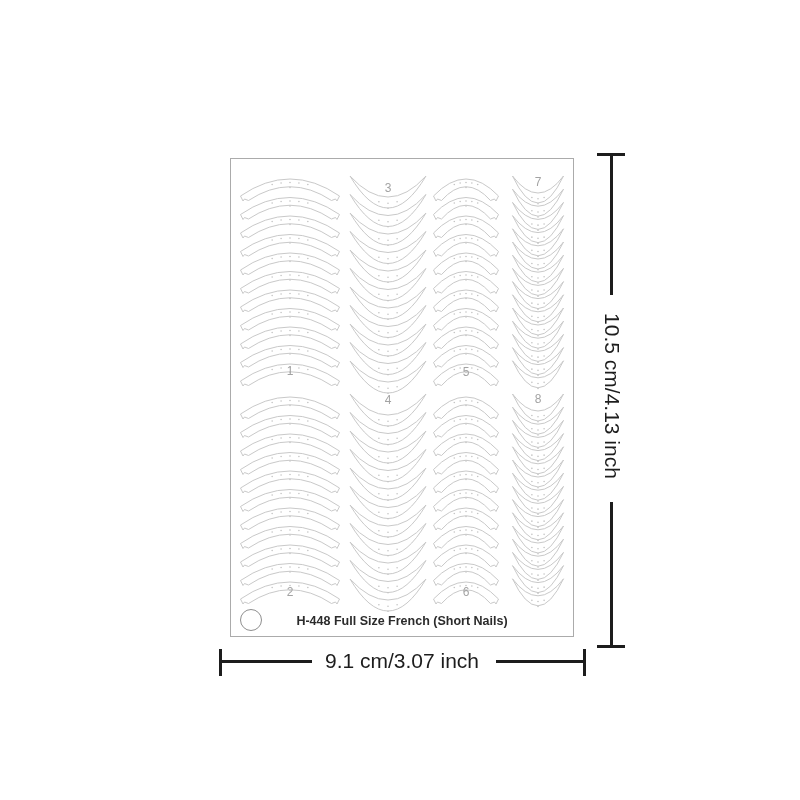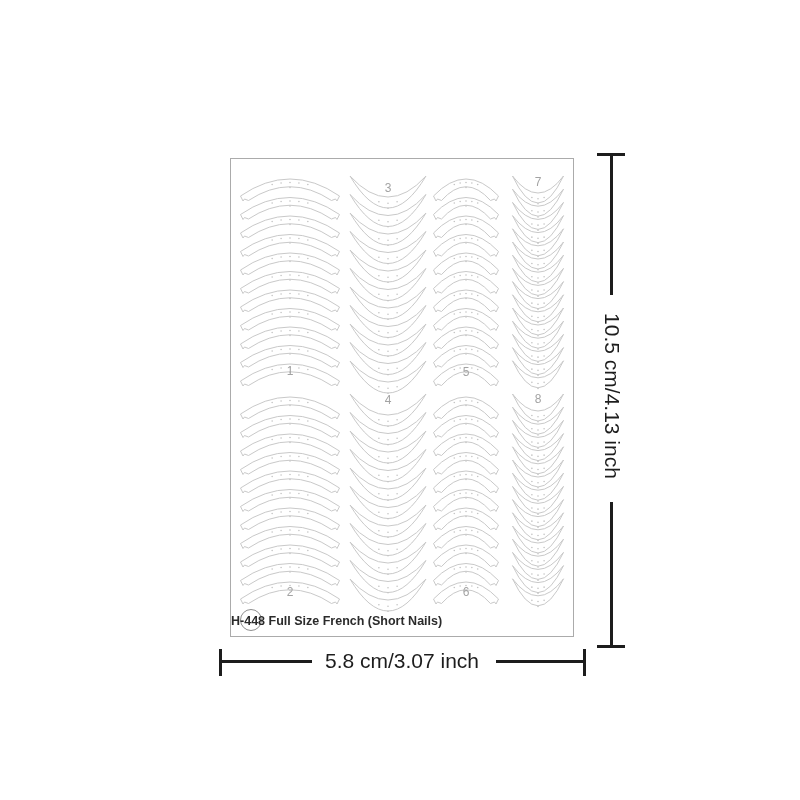--- a/index.html
+++ b/index.html
@@ -5,21 +5,21 @@
   html,body{margin:0;padding:0;background:#ffffff;}
   .canvas{position:relative;width:800px;height:800px;background:#ffffff;overflow:hidden;
           font-family:"Liberation Sans",sans-serif;}
   .sheet{position:absolute;left:230px;top:158px;width:344px;height:479px;
          border:1.5px solid #ababab;background:#ffffff;box-sizing:border-box;}
   .sheet svg{position:absolute;left:0;top:0;}
   .colnum{position:absolute;transform:translate(-50%,-50%);font-size:12px;color:#a3a3a3;
           line-height:1;letter-spacing:0;}
   .reg-circle{position:absolute;left:9px;top:450px;width:22px;height:22px;border:1.5px solid #8f8f8f;
               border-radius:50%;box-sizing:border-box;background:#fff;}
-  .sheet-label{position:absolute;left:0;right:0;top:455px;
+  .sheet-label{position:absolute;left:0;right:0;top:455px;text-align:center;
                font-size:12.5px;font-weight:bold;color:#2b2b2b;}
   .dim{position:absolute;background:#1d1d1d;}
   .v-cap-top{left:597px;top:153px;width:28px;height:3px;}
   .v-seg-1{left:610px;top:154px;width:3px;height:141px;}
   .v-seg-2{left:610px;top:502px;width:3px;height:145px;}
   .v-cap-bottom{left:597px;top:645px;width:28px;height:3px;}
   .h-cap-left{left:219px;top:649px;width:3px;height:27px;}
   .h-seg-1{left:222px;top:660px;width:90px;height:3px;}
   .h-seg-2{left:496px;top:660px;width:88px;height:3px;}
   .h-cap-right{left:583px;top:649px;width:3px;height:27px;}
@@ -810,17 +810,17 @@
   </div>
 
   <div class="dim v-cap-top"></div>
   <div class="dim v-seg-1"></div>
   <span class="dim-text v-text">10.5 cm/4.13 inch</span>
   <div class="dim v-seg-2"></div>
   <div class="dim v-cap-bottom"></div>
 
   <div class="dim h-cap-left"></div>
   <div class="dim h-seg-1"></div>
-  <span class="dim-text h-text">5.8 cm/3.07 inch</span>
+  <span class="dim-text h-text">9.1 cm/3.07 inch</span>
   <div class="dim h-seg-2"></div>
   <div class="dim h-cap-right"></div>
 
 </div>
 
 </body></html>

